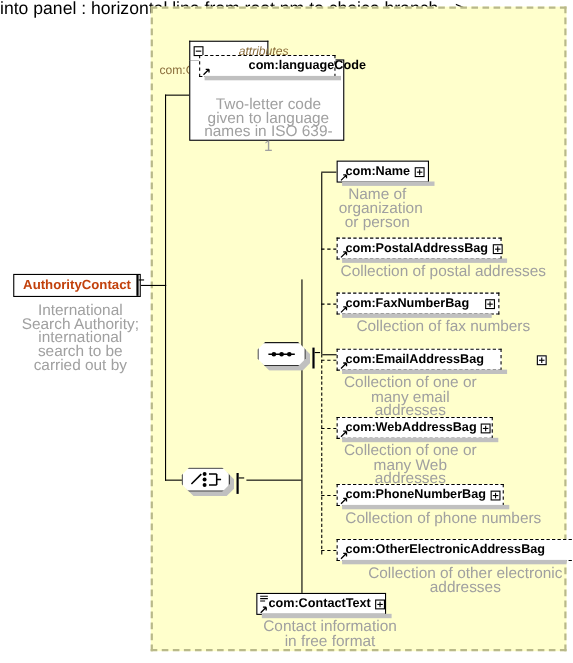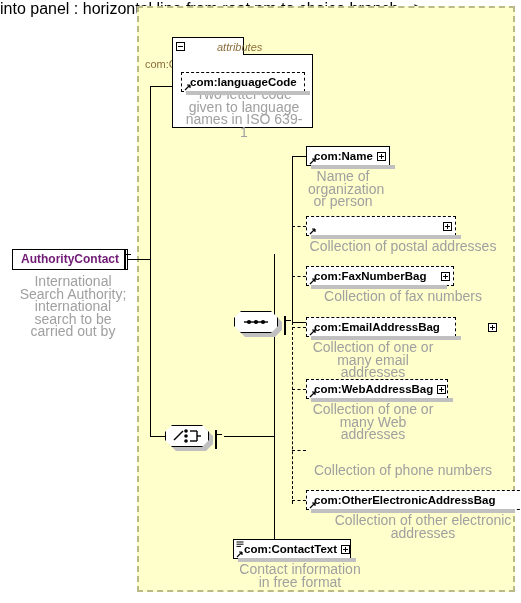--- a/index.html
+++ b/index.html
@@ -121,21 +121,21 @@
   .rootnode{
     position:absolute;
     box-sizing:border-box;
     background:#ffffff;
     border:1px solid #000000;
     height:21px;
     display:flex;align-items:center;
     z-index:4;
   }
   .rootnode .nlabel{
-    font-size:12px;font-weight:bold;color:#701a75;
+    font-size:12px;font-weight:bold;color:#c2410c;
     padding:0 5px 0 8px;white-space:nowrap;line-height:19px;
   }
 
   
   .anno{
     position:absolute;
     font-size:14px;
     color:#a0a0a0;
     line-height:12.5px;
     white-space:pre-line;
@@ -199,21 +199,21 @@
   <div class="ln h" style="left:128px;top:259px;width:23px;"></div>
 
   
   <div class="attr-tab" style="left:172px;top:37px;width:72px;height:18px;gap:28px;">
     <span class="pm"></span>
     <span class="tab-text">attributes</span>
   </div>
   <div class="attr-box" style="left:172px;top:54px;width:141px;height:74px;"></div>
 
   
-  <div class="node dashed attrnode" style="left:181px;top:72px;width:124px;">
+  <div class="node dashed attrnode" style="left:181px;top:50px;width:124px;padding-left:36px;">
     <span class="nlabel">com:languageCode</span>
     <svg class="arrow" viewBox="0 0 8 8">
       <path d="M1,7 L6,2 M6,2 L3,2 M6,2 L6,5" stroke="#000" stroke-width="1.2" fill="none"></path>
     </svg>
     <span class="shadow" style="width:124px;"></span>
   </div>
   <div class="anno" style="left:183px;top:88px;width:122px;">Two-letter code given to language names in ISO 639-1</div>
 
   
   <div class="ln v" style="left:150px;top:86px;height:174px;"></div>
@@ -278,20 +278,21 @@
     <svg class="arrow" viewBox="0 0 8 8">
       <path d="M1,7 L6,2 M6,2 L3,2 M6,2 L6,5" stroke="#000" stroke-width="1.2" fill="none"></path>
     </svg>
     <span class="shadow" style="width:84px;"></span>
   </div>
   <div class="ln h" style="left:292px;top:156px;width:14px;"></div>
   <div class="anno" style="left:308px;top:170px;width:70px;">Name of organization or person</div>
 
   
   <div class="node dashed" style="left:306px;top:216px;width:150px;">
+    <span class="nlabel">com:PostalAddressBag</span>
     <span class="pmwrap">
       <span class="pm plus"></span>
     </span>
     <svg class="arrow" viewBox="0 0 8 8">
       <path d="M1,7 L6,2 M6,2 L3,2 M6,2 L6,5" stroke="#000" stroke-width="1.2" fill="none"></path>
     </svg>
     <span class="shadow" style="width:150px;"></span>
   </div>
   <div class="dln h" style="left:292px;top:226px;width:14px;"></div>
   <div class="anno" style="left:308px;top:240px;width:190px;">Collection of postal addresses</div>
@@ -332,20 +333,30 @@
     </span>
     <svg class="arrow" viewBox="0 0 8 8">
       <path d="M1,7 L6,2 M6,2 L3,2 M6,2 L6,5" stroke="#000" stroke-width="1.2" fill="none"></path>
     </svg>
     <span class="shadow" style="width:142px;"></span>
   </div>
   <div class="dln h" style="left:292px;top:389px;width:14px;"></div>
   <div class="anno" style="left:308px;top:403px;width:130px;">Collection of one or many Web addresses</div>
 
   
+  <div class="node dashed" style="left:306px;top:440px;width:152px;">
+    <span class="nlabel">com:PhoneNumberBag</span>
+    <span class="pmwrap">
+      <span class="pm plus"></span>
+    </span>
+    <svg class="arrow" viewBox="0 0 8 8">
+      <path d="M1,7 L6,2 M6,2 L3,2 M6,2 L6,5" stroke="#000" stroke-width="1.2" fill="none"></path>
+    </svg>
+    <span class="shadow" style="width:152px;"></span>
+  </div>
   <div class="dln h" style="left:292px;top:450px;width:14px;"></div>
   <div class="anno" style="left:308px;top:464px;width:190px;">Collection of phone numbers</div>
 
   
   <div class="node dashed" style="left:306px;top:490px;width:244px;">
     <span class="nlabel">com:OtherElectronicAddressBag</span>
     <span class="pmwrap">
       <span class="pm plus"></span>
     </span>
     <svg class="arrow" viewBox="0 0 8 8">

